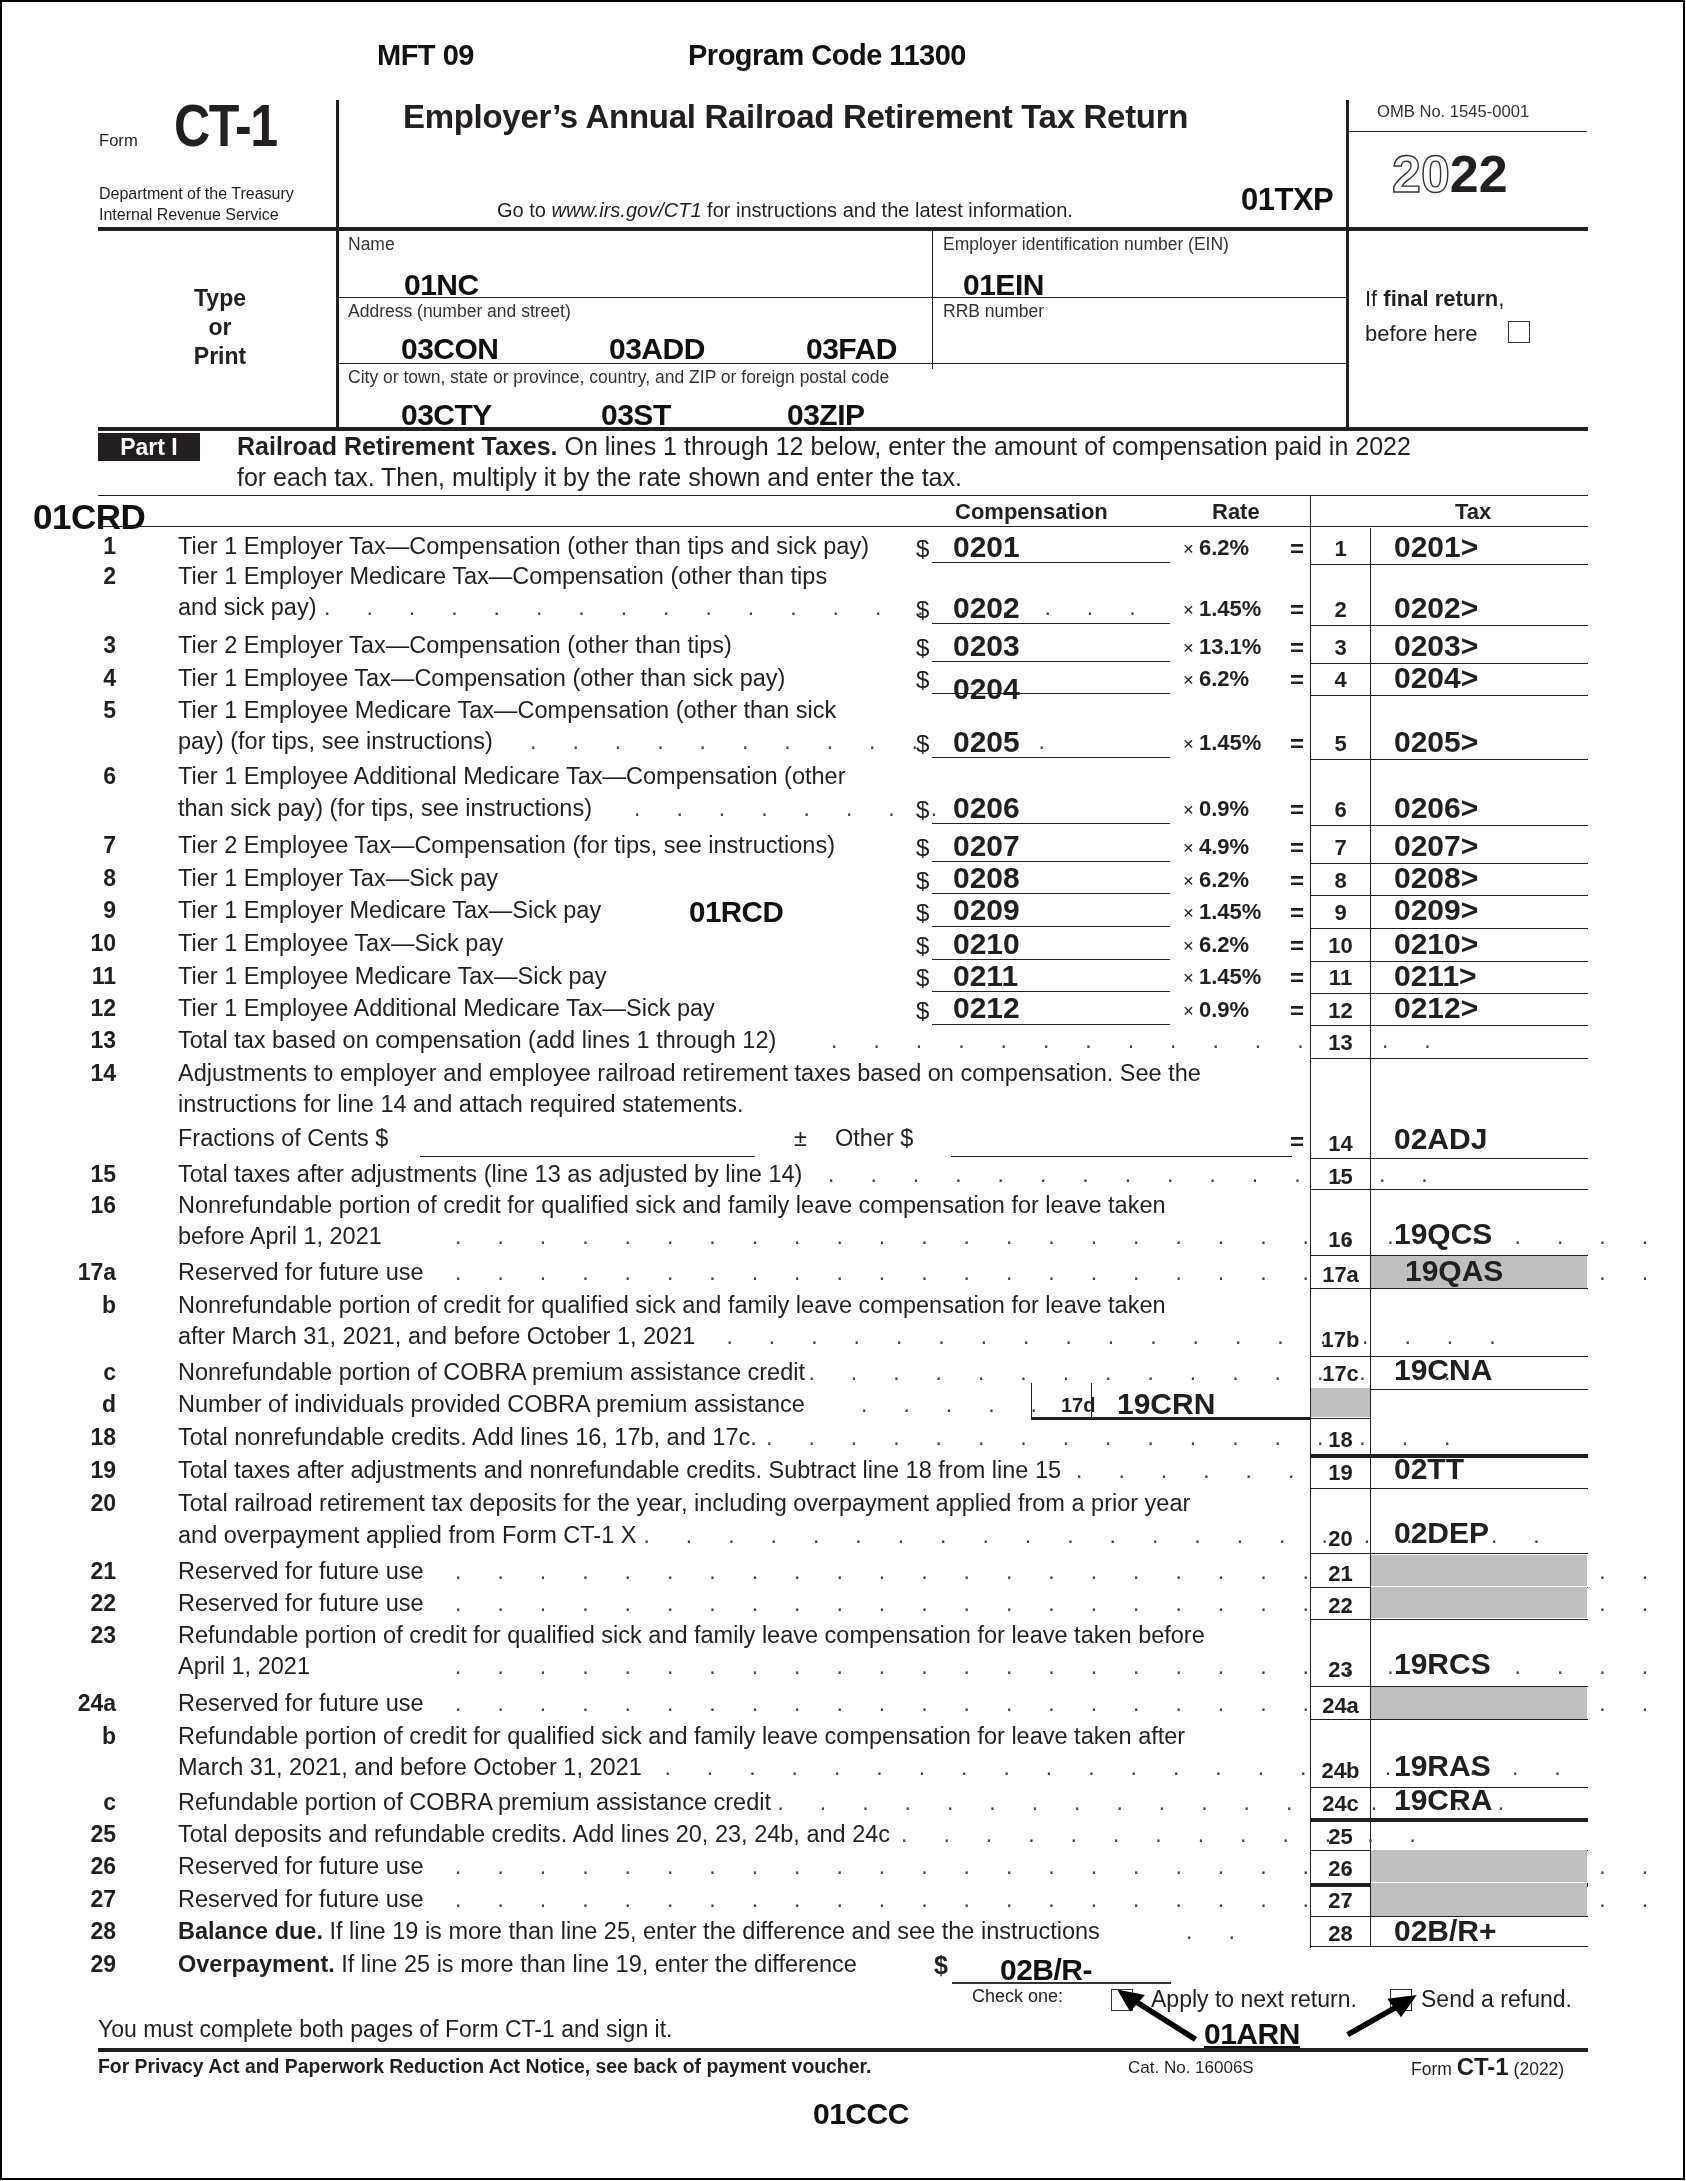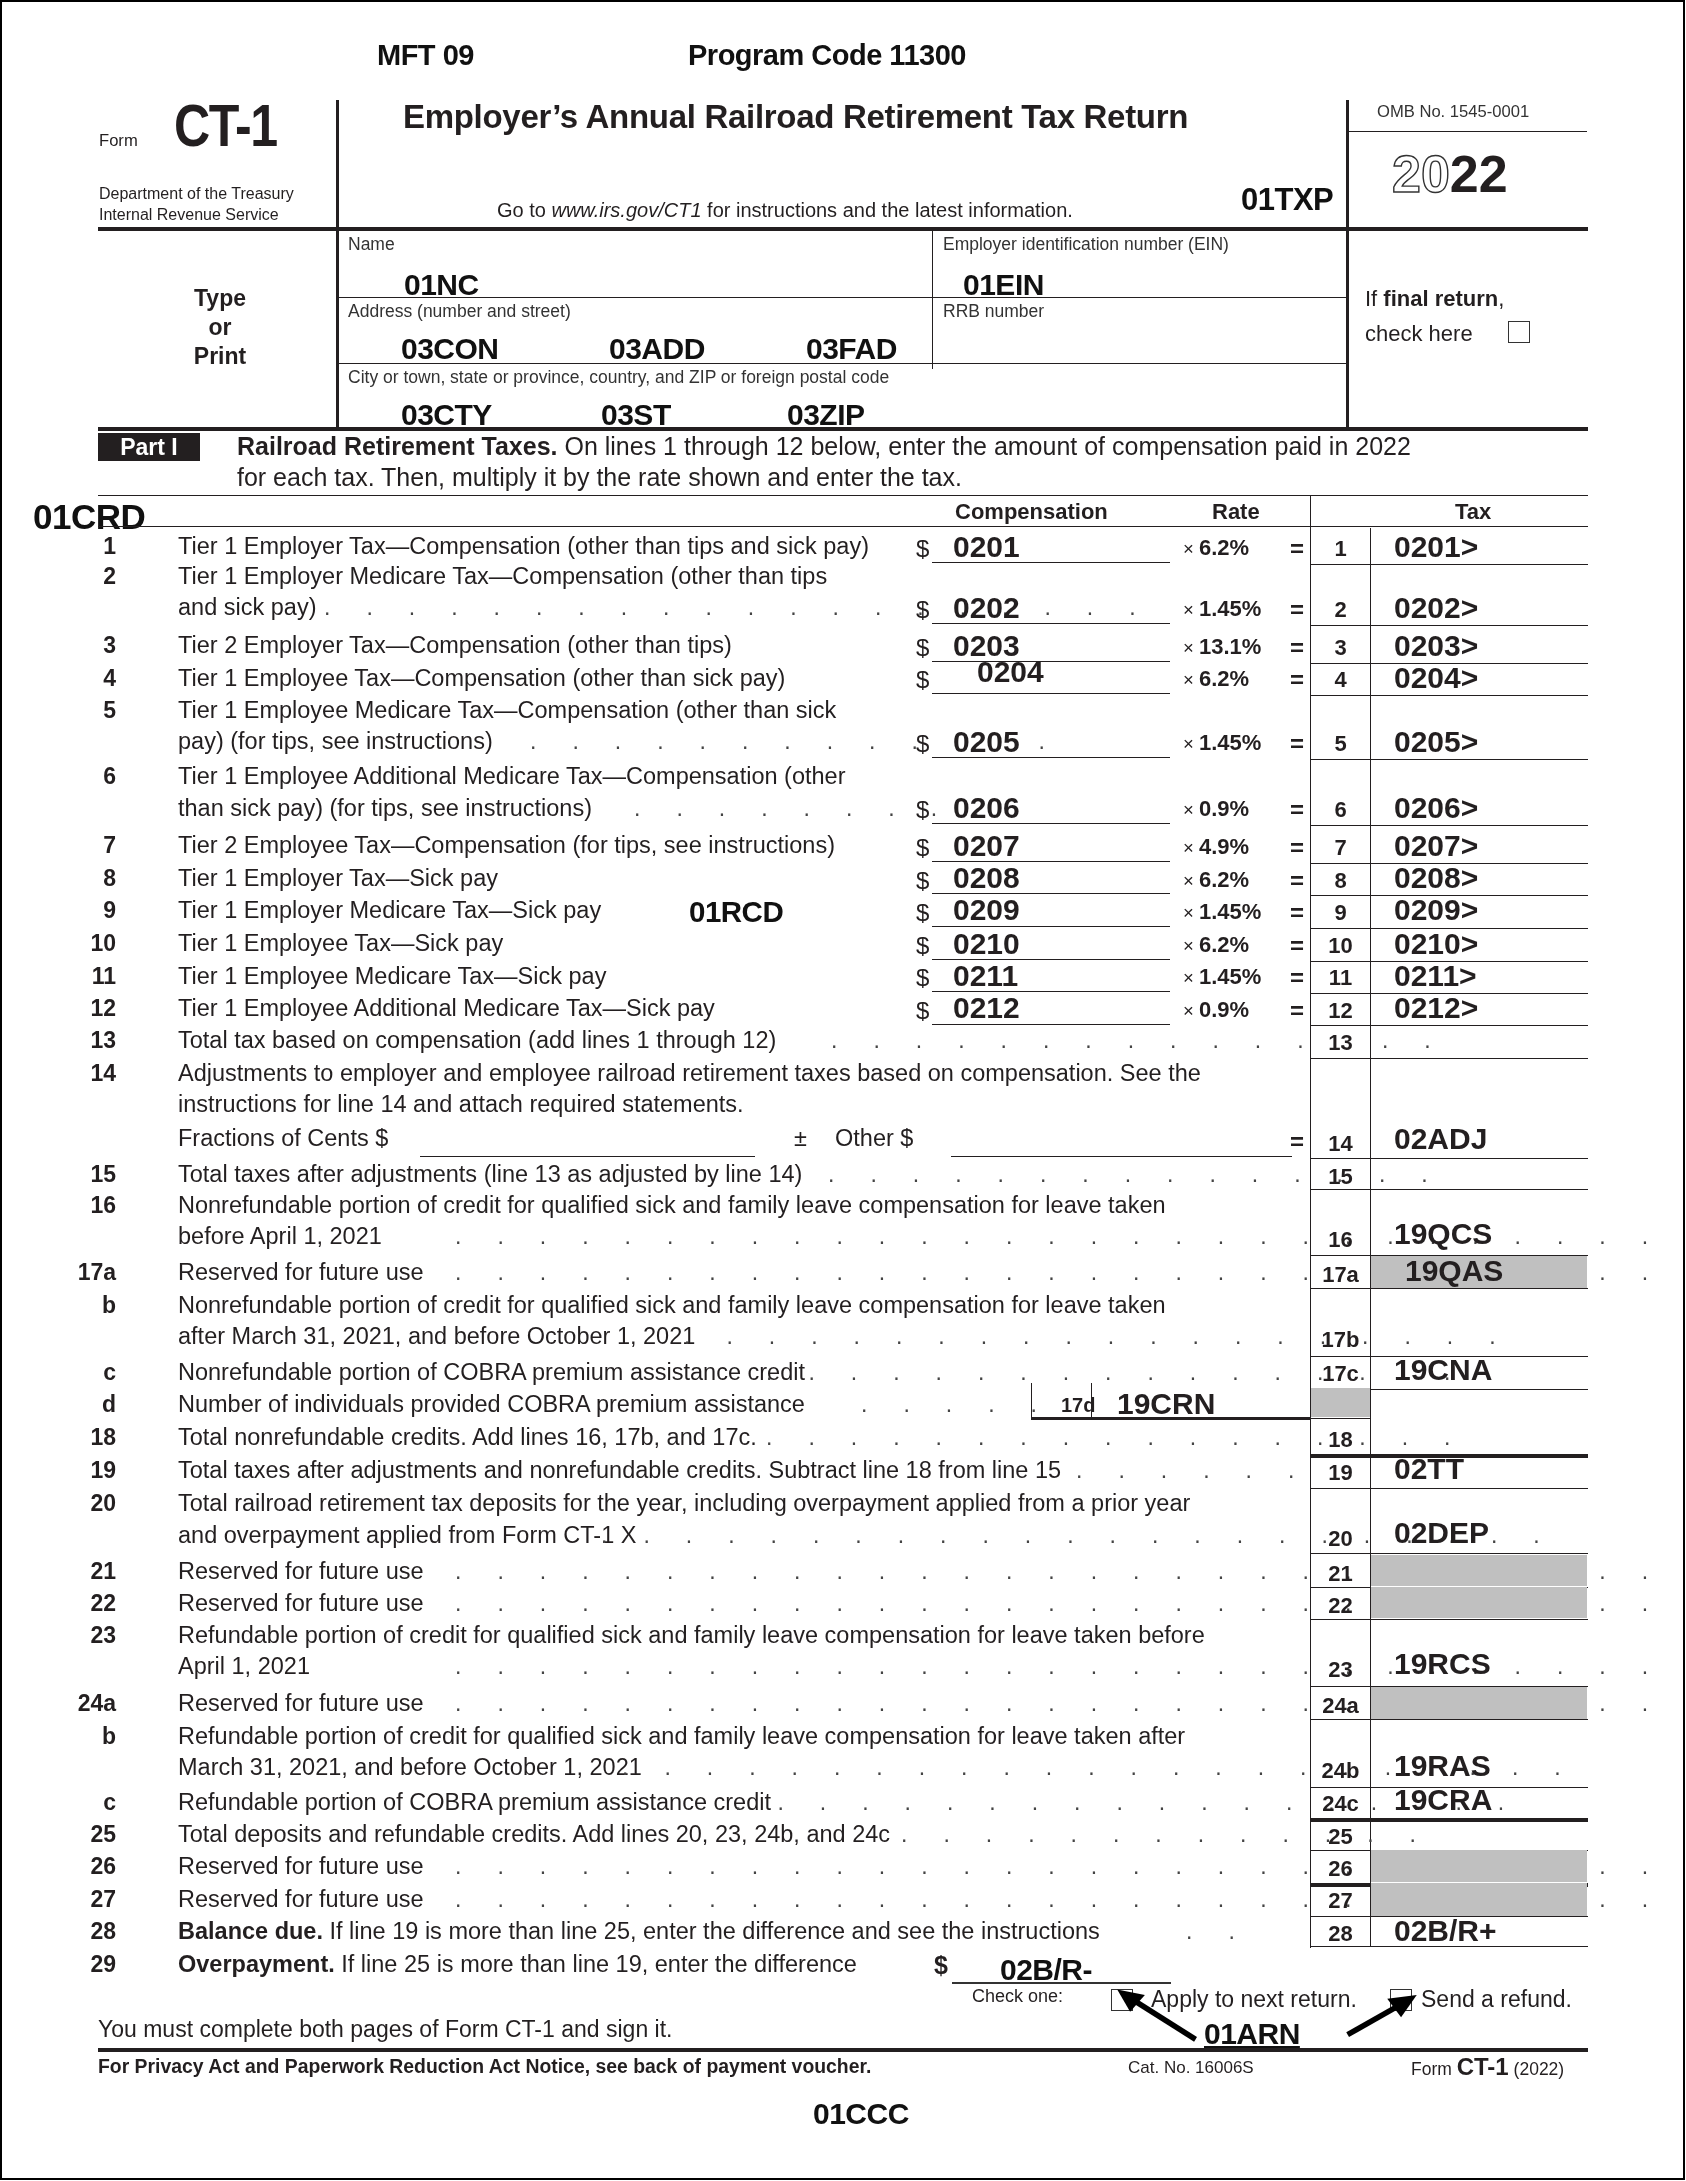--- a/index.html
+++ b/index.html
@@ -72,21 +72,21 @@
 <div class="abs code" style="left:806px;top:332px;">03FAD</div>
 <div class="abs lbl" style="left:943px;top:301px;">RRB number</div>
 <div class="hl" style="left:339px;top:363px;width:1007px;height:1.4px;"></div>
 
 <div class="abs lbl" style="left:348px;top:367px;">City or town, state or province, country, and ZIP or foreign postal code</div>
 <div class="abs code" style="left:401px;top:398px;">03CTY</div>
 <div class="abs code" style="left:601px;top:398px;">03ST</div>
 <div class="abs code" style="left:787px;top:398px;text-align:center;">03ZIP</div>
 
 <div class="abs" style="left:1365px;top:286px;font-size:22px;"><span>If </span><b>final return</b><span>,</span></div>
-<div class="abs" style="left:1365px;top:321px;font-size:22px;">check here</div>
+<div class="abs" style="left:1365px;top:321px;font-size:22px;">before here</div>
 <div class="chk" style="left:1508px;top:321px;"></div>
 
 <div class="hl" style="left:98px;top:427px;width:1490px;height:3.7px;"></div>
 
 <div class="abs" style="left:98px;top:433px;width:102px;height:28px;background:#231f20;color:#fff;font-weight:bold;font-size:23px;line-height:28px;text-align:center;">Part I</div>
 <div class="abs" style="left:237px;top:432px;font-size:25px;"><b>Railroad Retirement Taxes.</b><span> On lines 1 through 12 below, enter the amount of compensation paid in 2022</span></div>
 <div class="abs" style="left:237px;top:463px;font-size:25px;">for each tax. Then, multiply it by the rate shown and enter the tax.</div>
 <div class="hl" style="left:98px;top:495px;width:1490px;height:1.4px;"></div>
 
 <div class="abs code" style="left:33px;top:497px;font-size:35px;">01CRD</div>
@@ -128,21 +128,21 @@
     <div class="comp" style="left:953px;top:629px;">0203</div>
     <div class="hl" style="left:932px;top:661px;width:238px;height:1.4px;"></div>
     <div class="rate" style="left:1183px;top:634px;"><span class="x">× </span><span>13.1%</span></div>
     <div class="eq" style="left:1290px;top:634px;">=</div>
     <div class="boxnum" style="left:1310px;top:635px;">3</div>
     <div class="taxval" style="left:1394px;top:629px;">0203&gt;</div>
     <div class="hl" style="left:1310px;top:663px;width:278px;height:1.4px;"></div>
     <div class="lnum" style="left:61px;top:665px;">4</div>
     <div class="ltext" style="left:178px;top:665px;">Tier 1 Employee Tax—Compensation (other than sick pay)</div>
     <div class="dollar" style="left:916px;top:666px;">$</div>
-    <div class="comp" style="left:953px;top:655px;margin-left:24px;">0204</div>
+    <div class="comp" style="left:953px;top:672px;">0204</div>
     <div class="hl" style="left:932px;top:693px;width:238px;height:1.4px;"></div>
     <div class="rate" style="left:1183px;top:666px;"><span class="x">× </span><span>6.2%</span></div>
     <div class="eq" style="left:1290px;top:666px;">=</div>
     <div class="boxnum" style="left:1310px;top:667px;">4</div>
     <div class="taxval" style="left:1394px;top:661px;">0204&gt;</div>
     <div class="hl" style="left:1310px;top:695px;width:278px;height:1.4px;"></div>
     <div class="lnum" style="left:61px;top:697px;">5</div>
     <div class="ltext" style="left:178px;top:697px;">Tier 1 Employee Medicare Tax—Compensation (other than sick</div>
     <div class="ltext" style="left:178px;top:728px;">pay) (for tips, see instructions)</div>
     <div class="abs dots" style="left:530px;top:728px;font-size:23px;"> . . . . . . . . . . . . .</div>

